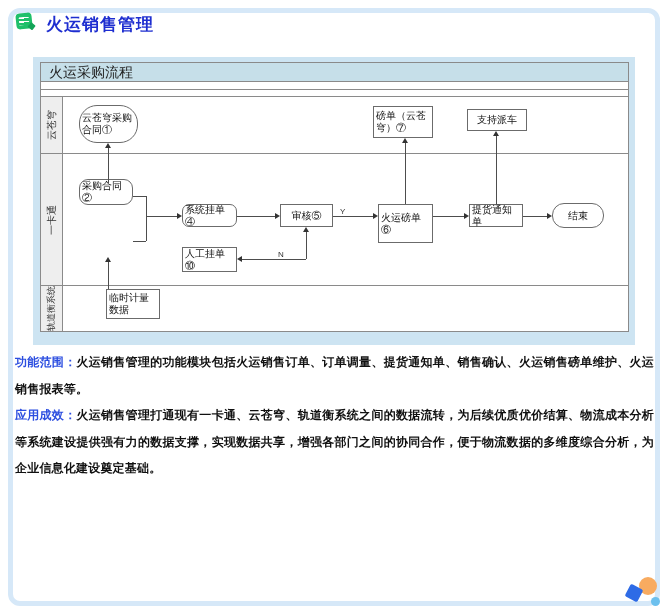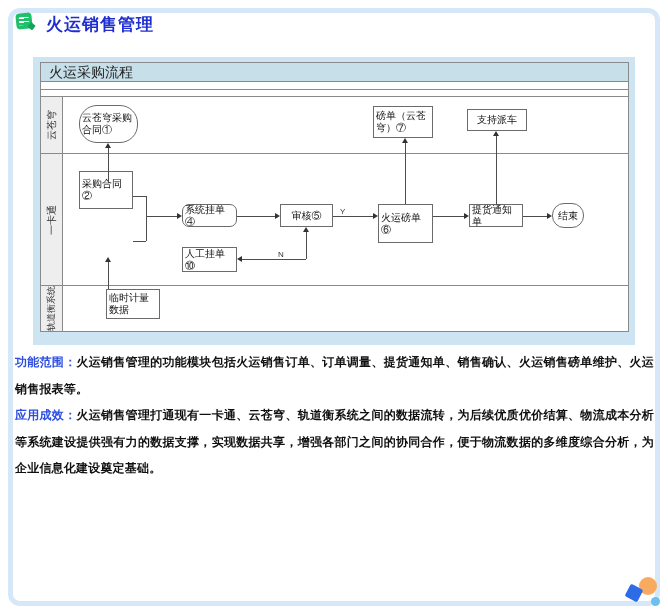--- a/index.html
+++ b/index.html
@@ -87,27 +87,27 @@
       <div class="lane" style="top:222px; height:46px;">
         <div class="lane-label">
           <span style="font-size:9px;">轨道衡系统</span>
         </div>
       </div>
 
       <div class="node stadium" style="left:38px; top:42px; width:59px; height:38px;">云苍穹采购合同①</div>
       <div class="node" style="left:332px; top:43px; width:60px; height:32px;">磅单（云苍穹）⑦</div>
       <div class="node" style="left:426px; top:46px; width:60px; height:22px;">支持派车</div>
 
-      <div class="node" style="left:38px; top:108px; width:54px; height:38px;">采购合同②</div>
+      <div class="node" style="left:38px; top:116px; width:54px; height:26px;border-radius:9px;">采购合同②</div>
       <div class="node" style="left:141px; top:141px; width:55px; height:23px;border-radius:7px;">系统挂单④</div>
       <div class="node" style="left:239px; top:141px; width:53px; height:23px;">审核⑤</div>
       <div class="node" style="left:141px; top:184px; width:55px; height:25px;">人工挂单⑩</div>
       <div class="node" style="left:337px; top:141px; width:55px; height:39px;">火运磅单⑥</div>
       <div class="node" style="left:428px; top:141px; width:54px; height:23px;">提货通知单</div>
-      <div class="node pill" style="left:511px; top:140px; width:32px; height:25px;">结束</div>
+      <div class="node pill" style="left:511px; top:140px; width:52px; height:25px;">结束</div>
 
       <div class="node" style="left:38px; top:226px; width:54px; height:30px;margin-left:27px;">临时计量数据</div>
 
       <div class="arr-up" style="left:63.5px; top:80px;"></div>
       <div class="vline" style="left:67px; top:85px; height:35px;"></div>
 
       <div class="hline" style="left:92px; top:133px; width:13px;"></div>
       <div class="hline" style="left:92px; top:178px; width:13px;"></div>
       <div class="vline" style="left:105px; top:133px; height:45px;"></div>
       <div class="hline" style="left:105px; top:153px; width:31px;"></div>

